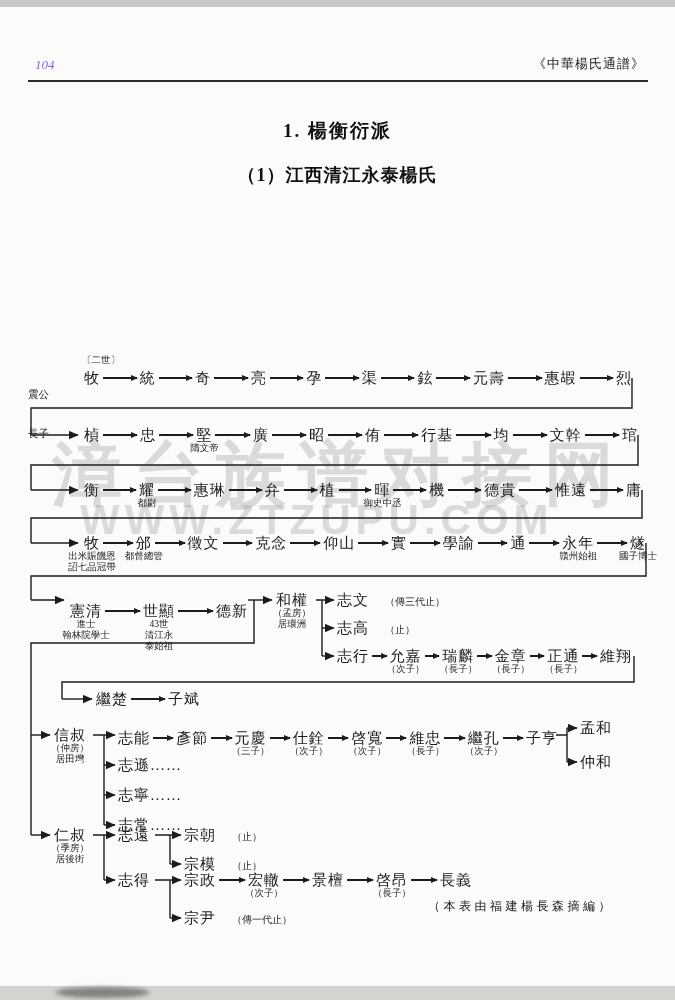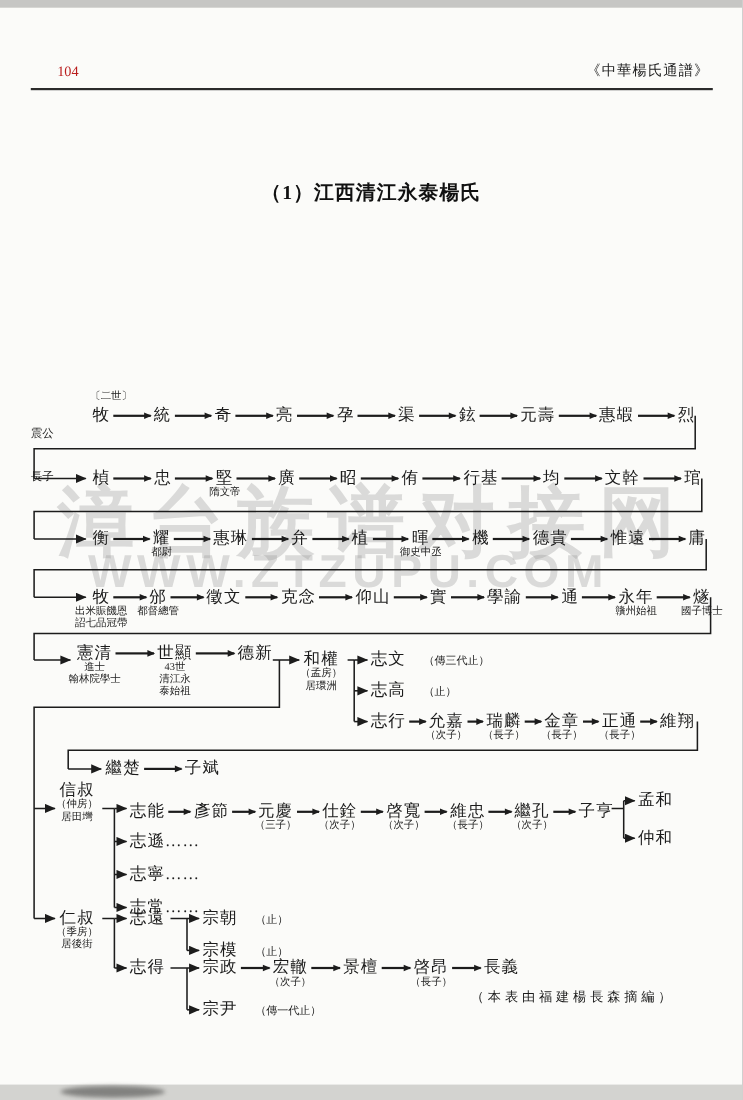--- a/index.html
+++ b/index.html
@@ -3,21 +3,21 @@
 <meta charset="utf-8">
 <style>
   html,body{margin:0;padding:0;}
   body{background:#8a8a8a;font-family:"Liberation Serif","DejaVu Serif",serif;}
   #page{position:relative;width:675px;height:1000px;background:#fbfbf9;overflow:hidden;margin:0 auto;}
   .scan-strip-top{position:absolute;left:0;top:0;width:675px;height:7px;background:#c6c6c4;}
   .scan-strip-bottom{position:absolute;left:0;top:986px;width:675px;height:14px;background:#d3d3d0;}
   .scan-smudge{position:absolute;left:55px;top:987px;width:95px;height:11px;background:#6e6e6c;border-radius:50%;filter:blur(2px);opacity:.8;}
 
   
-  .pageno{position:absolute;left:52px;top:57px;font-size:13px;color:#b91c1c;}
+  .pageno{position:absolute;left:35px;top:57px;font-size:13px;color:#8b5cf6;font-style:italic;}
   .booktitle{position:absolute;right:30px;top:55px;font-size:13px;color:#222;letter-spacing:1px;}
   .headrule{position:absolute;left:28px;top:80px;width:620px;height:2px;background:#2b2b2b;}
 
   
   .h1{position:absolute;left:0;top:118px;width:675px;text-align:center;font-size:19px;font-weight:bold;color:#111;letter-spacing:2px;}
   .h2{position:absolute;left:0;top:163px;width:675px;text-align:center;font-size:18px;font-weight:bold;color:#111;letter-spacing:1px;}
 
   
   .intro{position:absolute;left:33px;top:208px;width:612px;font-size:16px;line-height:23.5px;color:#161616;text-align:justify;text-indent:2em;letter-spacing:.5px;}
 
@@ -47,20 +47,21 @@
 <body>
 
 <div id="page">
 
   <div class="scan-strip-top"></div>
 
   <div class="pageno">104</div>
   <div class="booktitle">《中華楊氏通譜》</div>
   <div class="headrule"></div>
 
+  <div class="h1">1. 楊衡衍派</div>
   <div class="h2">（1）江西清江永泰楊氏</div>
 
 
   <div class="wm wm1">漳台族谱对接网</div>
   <div class="wm wm2">WWW.ZTZUPU.COM</div>
 
   <div id="tree">
 
     <svg width="675" height="600" viewBox="0 0 675 600">
       <defs>
@@ -214,21 +215,21 @@
         <span class="node"><span class="nm">通</span></span>
         <span class="arr"></span>
         <span class="node"><span class="nm">永年</span><span class="sub">
             <span class="subline">贛州始祖</span>
           </span></span>
         <span class="arr"></span>
         <span class="node"><span class="nm">燧</span><span class="sub">
             <span class="subline">國子博士</span>
           </span></span>
       </div>
-    <div class="chain" style="left:70px;top:228px;width:178px;">
+    <div class="chain" style="left:70px;top:245px;width:178px;">
         <span class="node"><span class="nm">憲清</span><span class="sub">
             <span class="subline">進士</span>
             <span class="subline">翰林院學士</span>
           </span></span>
         <span class="arr"></span>
         <span class="node"><span class="nm">世顯</span><span class="sub">
             <span class="subline">43世</span>
             <span class="subline">清江永</span>
             <span class="subline">泰始祖</span>
           </span></span>
@@ -266,21 +267,21 @@
             <span class="subline">（長子）</span>
           </span></span>
         <span class="arr"></span>
         <span class="node"><span class="nm">維翔</span></span>
       </div>
     <div class="chain" style="left:96px;top:333px;width:104px;">
         <span class="node"><span class="nm">繼楚</span></span>
         <span class="arr"></span>
         <span class="node"><span class="nm">子斌</span></span>
       </div>
-    <div class="chain" style="left:54px;top:353px;align-items:flex-end;">
+    <div class="chain" style="left:54px;top:369px;align-items:flex-end;">
         <span class="node"><span class="nm">信叔</span><span class="sub">
             <span class="subline">（仲房）</span>
             <span class="subline">居田壪</span>
           </span></span>
       </div>
     <div class="chain" style="left:118px;top:372px;width:440px;">
         <span class="node"><span class="nm">志能</span></span>
         <span class="arr"></span>
         <span class="node"><span class="nm">彥節</span></span>
         <span class="arr"></span>

